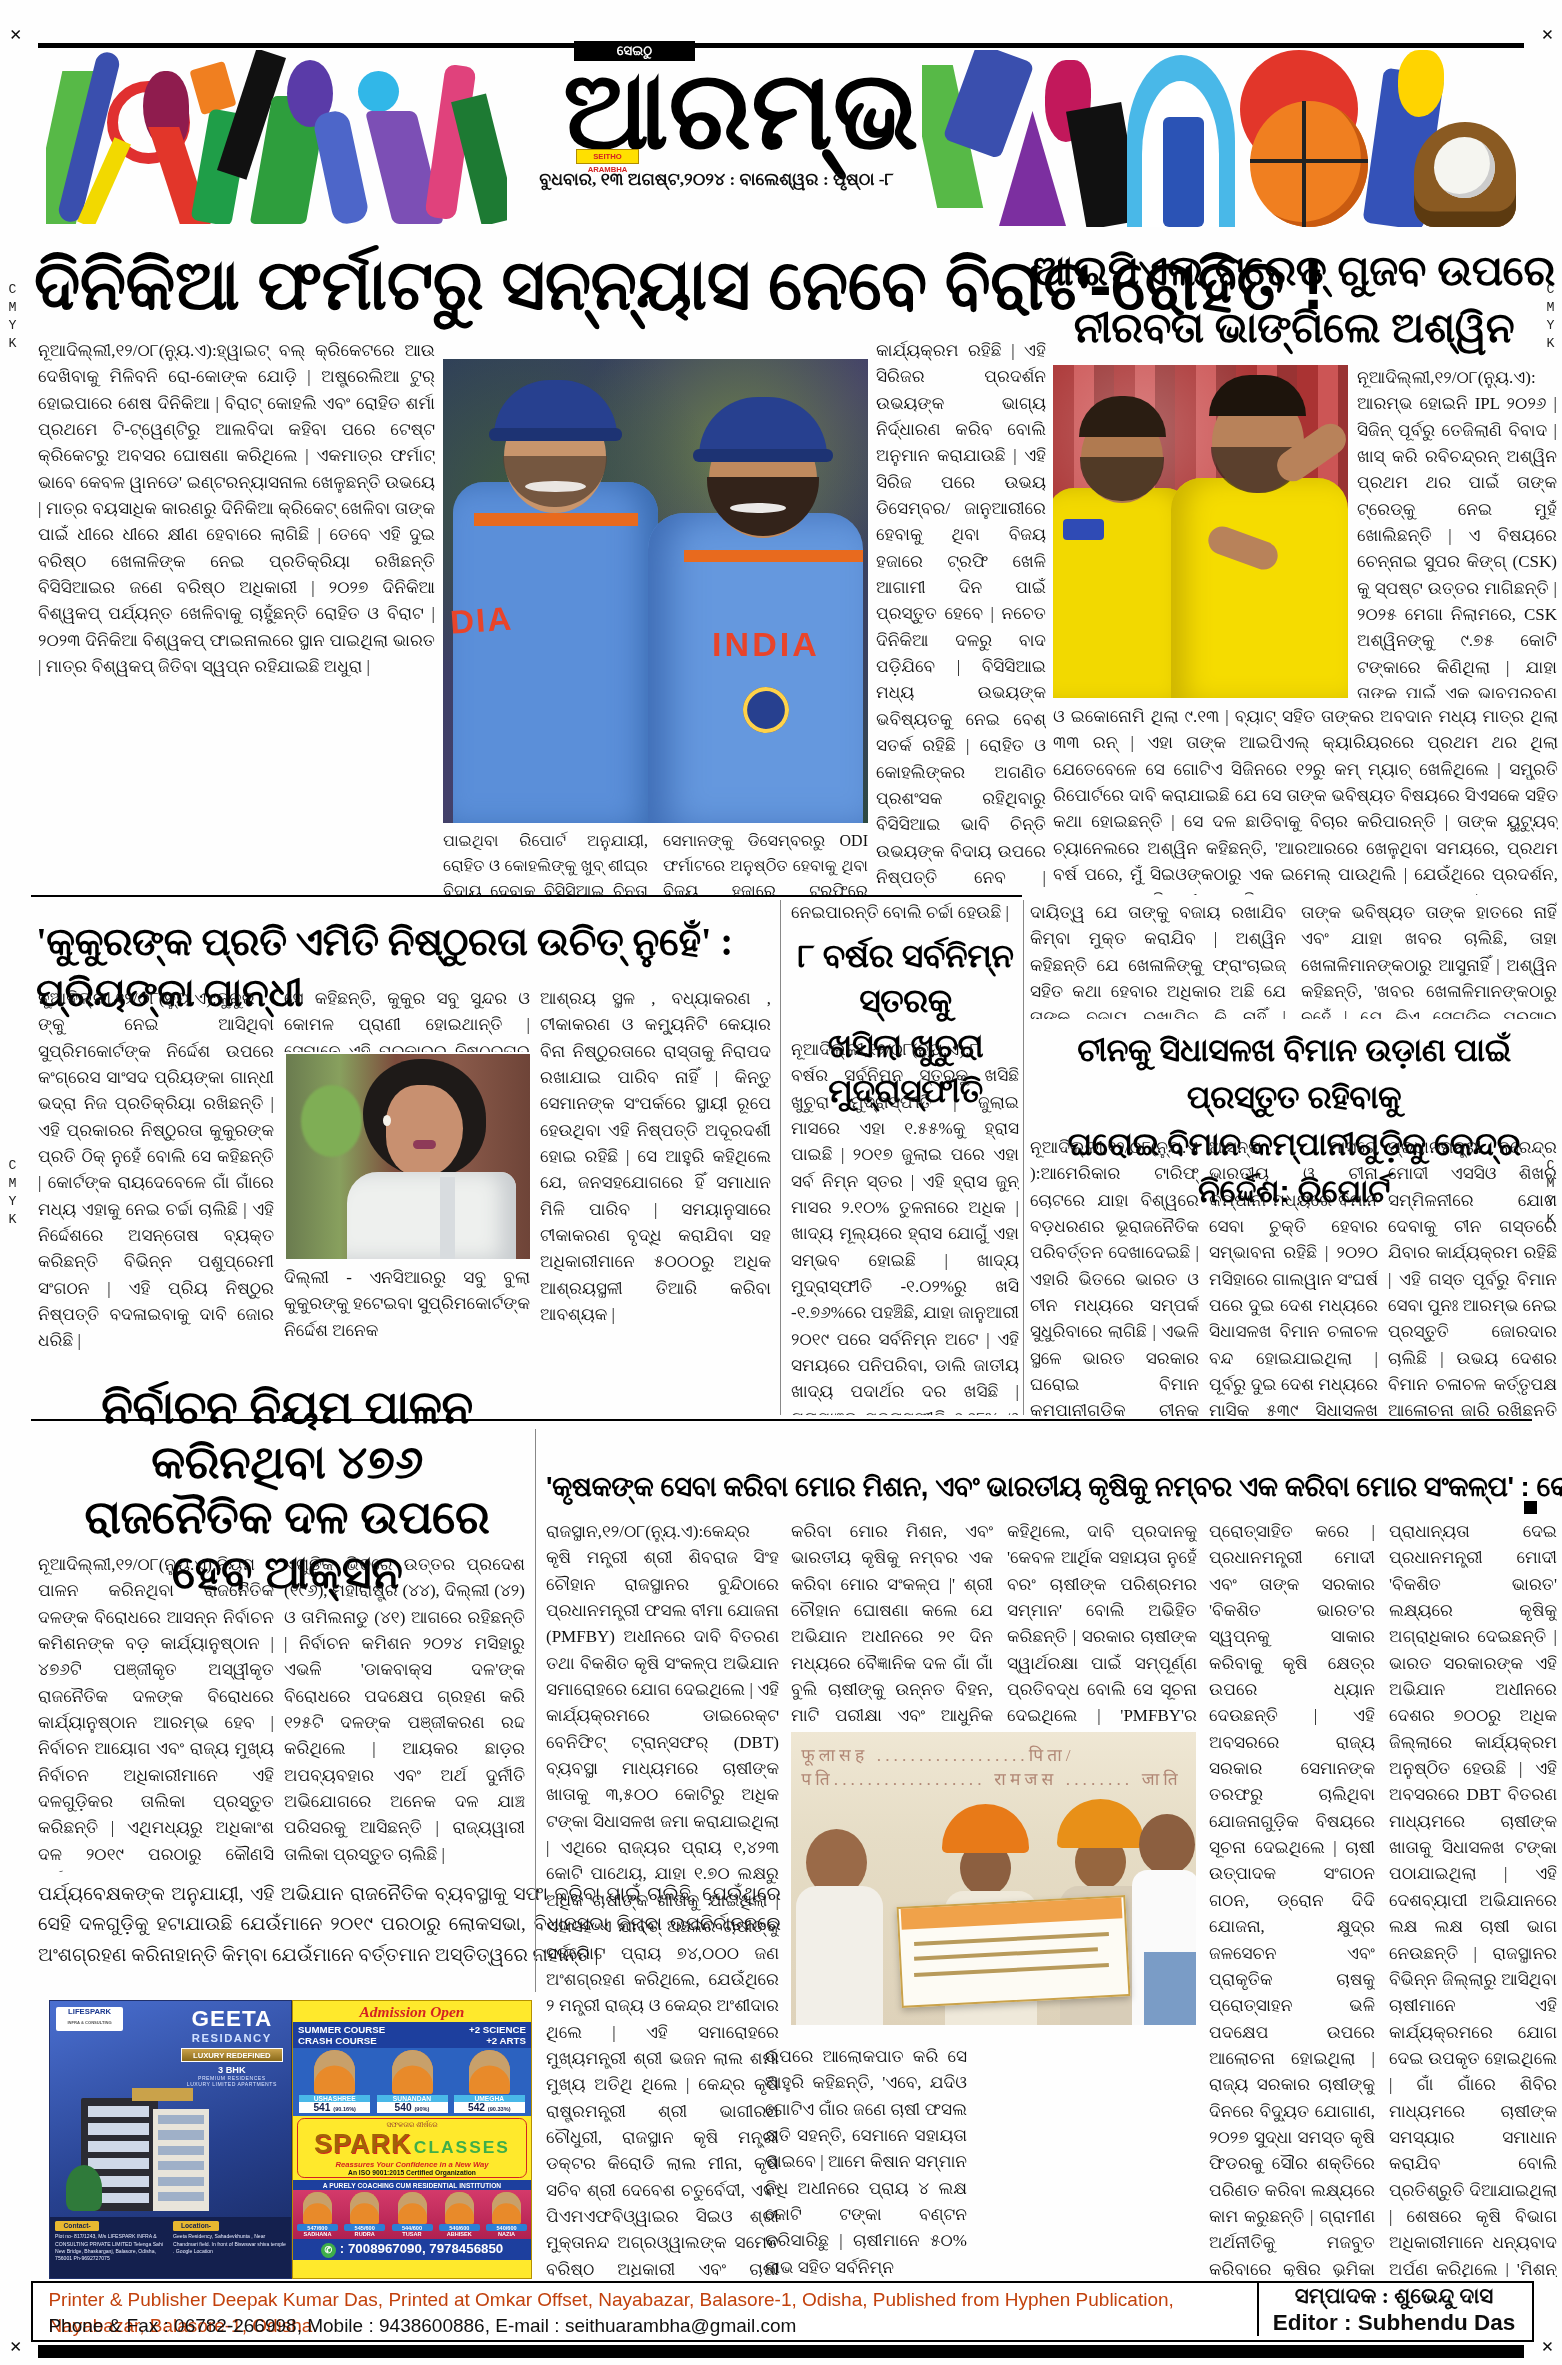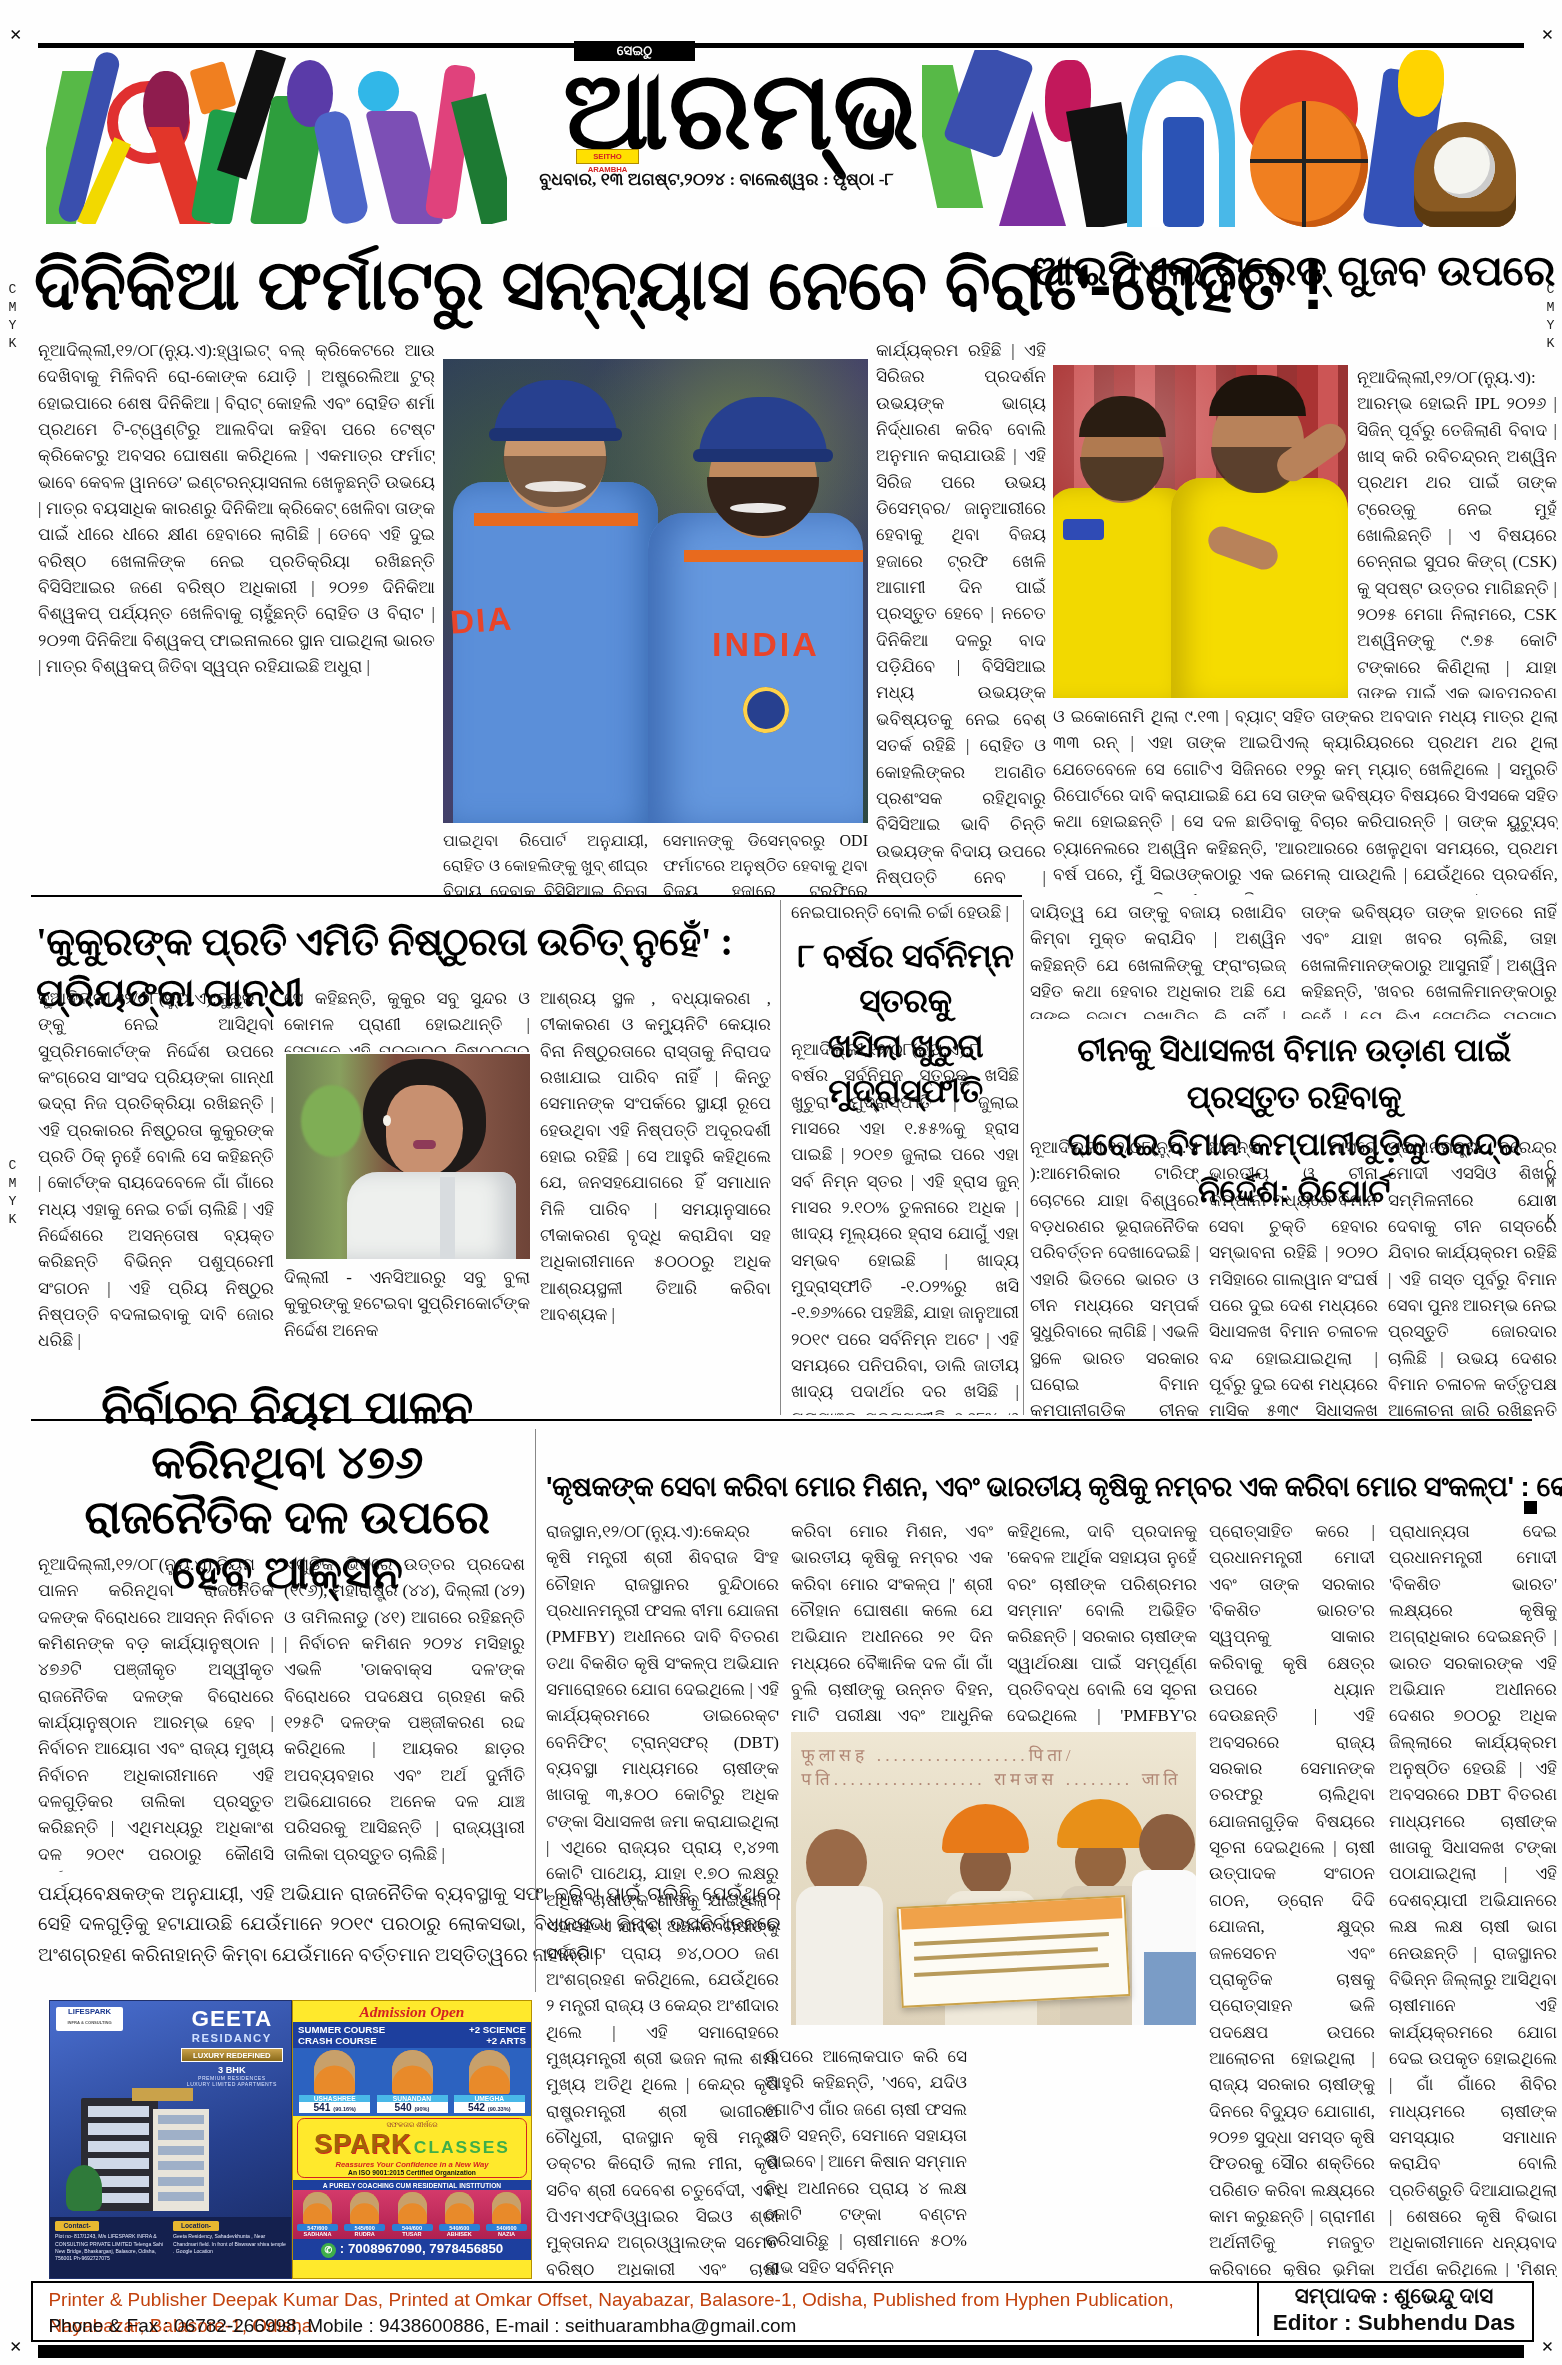--- a/index.html
+++ b/index.html
@@ -84,20 +84,21 @@
 
   <div class="abs" style="left:574px;top:41px;width:121px;height:19.5px;background:#000;color:#fff;text-align:center;font-size:13.3px;line-height:19.5px;font-weight:700;">ସେଇଠୁ</div>
   <div class="abs ctr" style="left:563px;top:49px;width:307px;height:128px;font-size:109px;line-height:123px;font-weight:900;color:#000;font-family:'Liberation Sans',sans-serif;">ଆରମ୍ଭ</div>
   <div class="abs" style="left:576px;top:149px;width:61px;height:13.3px;background:#ffe000;border:1px solid #b08c00;color:#d42222;font-weight:700;font-size:7.7px;text-align:center;line-height:13.3px;font-family:'Liberation Sans',sans-serif;">SEITHO ARAMBHA</div>
   <div class="abs ctr" style="left:522px;top:169px;width:389px;font-size:17.4px;font-weight:700;">ବୁଧବାର, ୧୩ ଅଗଷ୍ଟ,୨୦୨୪ : ବାଲେଶ୍ୱର : ପୃଷ୍ଠା -୮</div>
 
   <div class="headline" style="left:34px;top:240px;width:994px;height:95px;font-size:70px;line-height:90px;white-space:nowrap;transform:scaleX(0.96);transform-origin:left;">ଦିନିକିଆ ଫର୍ମାଟରୁ ସନ୍ନ୍ୟାସ ନେବେ ବିରାଟ-ରୋହିତ !</div>
 
   <div class="headline ctr" style="left:1030px;top:242px;width:528px;font-size:42px;line-height:57px;">
     <div>ଆଇପିଏଲ ଟ୍ରେଡ୍ ଗୁଜବ ଉପରେ</div>
+    <div>ନୀରବତା ଭାଙ୍ଗିଲେ ଅଶ୍ୱିନ</div>
   </div>
 
   <div class="col" style="left:38px;top:338px;width:397px;height:556px;">ନୂଆଦିଲ୍ଲୀ,୧୨/୦୮(ନ୍ୟୁ.ଏ):ହ୍ୱାଇଟ୍ ବଲ୍ କ୍ରିକେଟରେ ଆଉ ଦେଖିବାକୁ ମିଳିବନି ରୋ-କୋଙ୍କ ଯୋଡ଼ି | ଅଷ୍ଟ୍ରେଲିଆ ଟୁର୍ ହୋଇପାରେ ଶେଷ ଦିନିକିଆ | ବିରାଟ୍ କୋହଲି ଏବଂ ରୋହିତ ଶର୍ମା ପ୍ରଥମେ ଟି-ଟ୍ୱେଣ୍ଟିରୁ ଆଲବିଦା କହିବା ପରେ ଟେଷ୍ଟ କ୍ରିକେଟରୁ ଅବସର ଘୋଷଣା କରିଥିଲେ | ଏକମାତ୍ର ଫର୍ମାଟ୍ ଭାବେ କେବଳ ୱାନଡେ' ଇଣ୍ଟରନ୍ୟାସନାଲ ଖେଳୁଛନ୍ତି ଉଭୟେ | ମାତ୍ର ବୟସାଧିକ କାରଣରୁ ଦିନିକିଆ କ୍ରିକେଟ୍ ଖେଳିବା ତାଙ୍କ ପାଇଁ ଧୀରେ ଧୀରେ କ୍ଷୀଣ ହେବାରେ ଲାଗିଛି | ତେବେ ଏହି ଦୁଇ ବରିଷ୍ଠ ଖେଳାଳିଙ୍କ ନେଇ ପ୍ରତିକ୍ରିୟା ରଖିଛନ୍ତି ବିସିସିଆଇର ଜଣେ ବରିଷ୍ଠ ଅଧିକାରୀ | ୨୦୨୭ ଦିନିକିଆ ବିଶ୍ୱକପ୍ ପର୍ଯ୍ୟନ୍ତ ଖେଳିବାକୁ ଚାହୁଁଛନ୍ତି ରୋହିତ ଓ ବିରାଟ | ୨୦୨୩ ଦିନିକିଆ ବିଶ୍ୱକପ୍ ଫାଇନାଲରେ ସ୍ଥାନ ପାଇଥିଲା ଭାରତ | ମାତ୍ର ବିଶ୍ୱକପ୍ ଜିତିବା ସ୍ୱପ୍ନ ରହିଯାଇଛି ଅଧୁରା |</div>
 
   <div class="photo" style="left:443px;top:359px;width:425px;height:464px;background:
       radial-gradient(circle at 20% 30%, #3d5a3f 0%, transparent 40%),
       radial-gradient(circle at 70% 20%, #6a7f4a 0%, transparent 35%),
       radial-gradient(circle at 85% 60%, #3c3f66 0%, transparent 45%),
       linear-gradient(135deg,#2e3d5c 0%,#43406b 50%,#2c4a3e 100%);">
 

